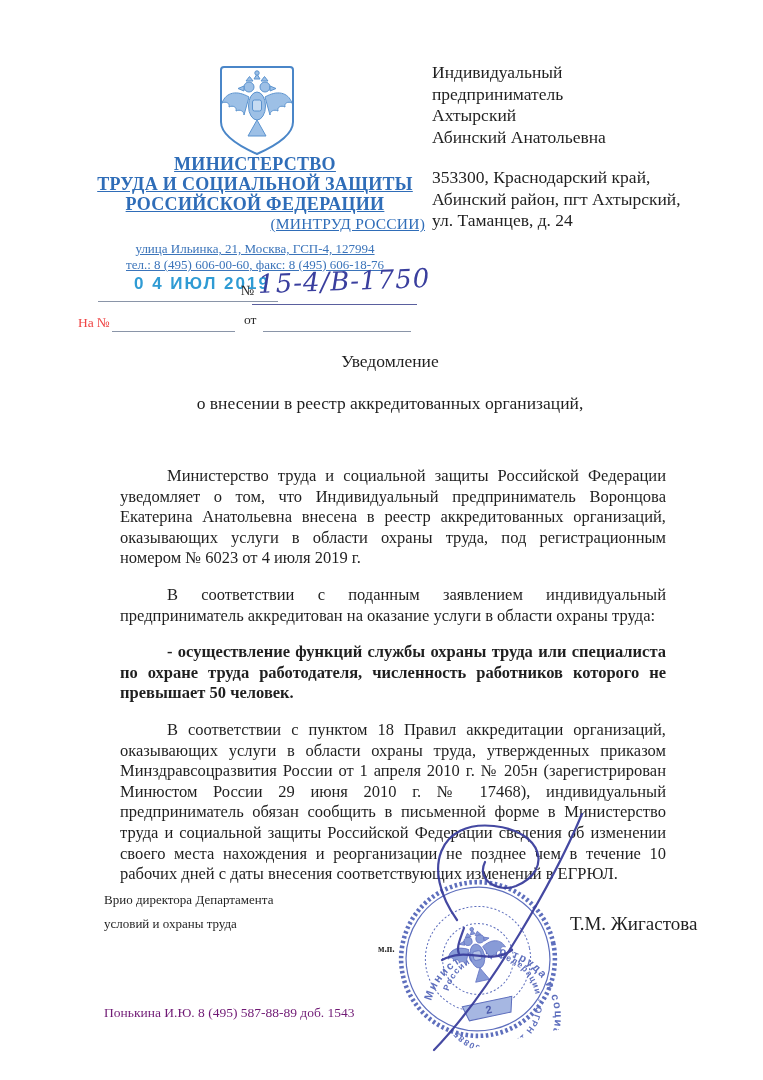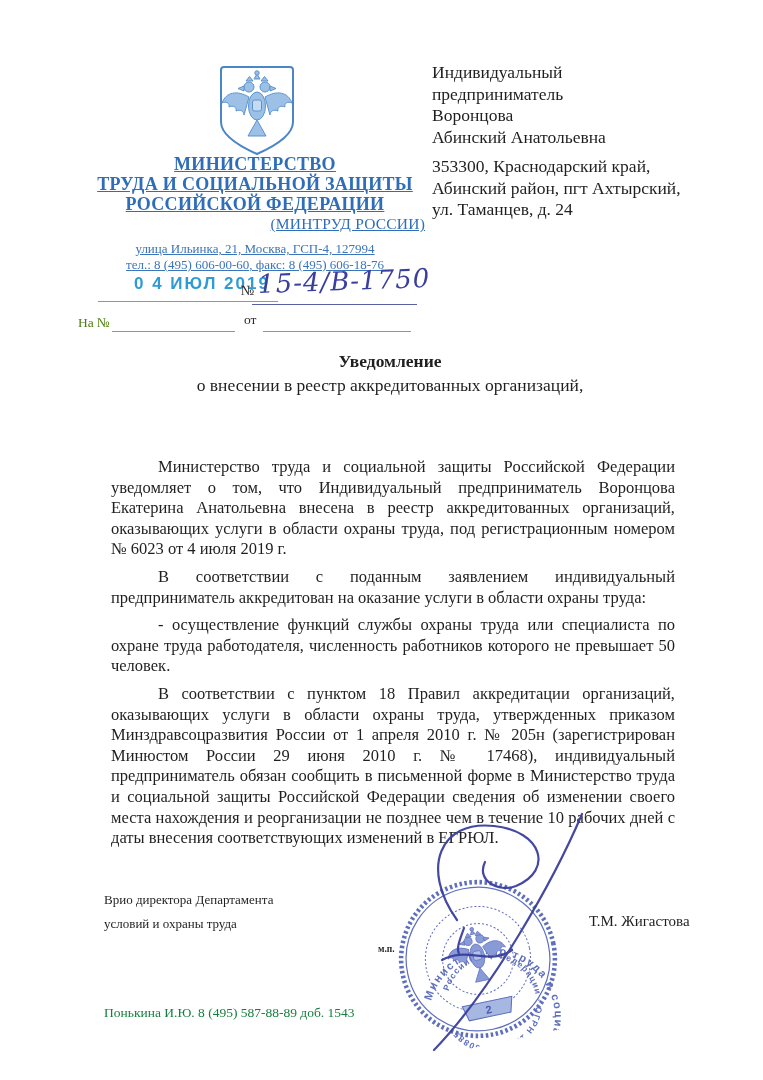--- a/index.html
+++ b/index.html
@@ -17,47 +17,47 @@
   .lh-address{left:85px;top:241px;width:340px;text-align:center;color:#3b74ba;font-size:13px;line-height:16px;text-decoration:underline;}
 
   .date-stamp{left:134px;top:274px;font-family:"Liberation Sans",sans-serif;
     font-weight:bold;font-size:17px;color:#2f9bd4;letter-spacing:2px;white-space:nowrap;}
   .num-sign{left:241px;top:283px;font-size:14px;color:#2a2a2a;}
   .doc-number{left:258px;top:266px;font-family:"DejaVu Serif",serif;font-style:italic;
     font-size:26px;color:#3a3f9e;letter-spacing:1px;transform:rotate(-2deg);white-space:nowrap;}
   .uline{height:0;border-bottom:1.5px solid #8a95a8;}
   .ul1{left:98px;top:301px;width:180px;}
   .ul2{left:252px;top:304px;width:165px;border-bottom-color:#5a5f9e;}
-  .ref-label{left:78px;top:315px;font-size:13.5px;color:#4d7c0f;}
+  .ref-label{left:78px;top:315px;font-size:13.5px;color:#ef4444;}
   .ul3{left:112px;top:331px;width:123px;}
   .ref-from{left:244px;top:312px;font-size:13.5px;color:#2a2a2a;}
   .ul4{left:263px;top:331px;width:148px;}
 
   
   .recipient{left:432px;top:62px;width:312px;font-size:17.5px;line-height:21.5px;}
-  .recipient .addr{margin-top:8px;}
+  .recipient .addr{margin-top:19px;}
 
   
   .doc-title{left:120px;top:350px;width:540px;text-align:center;font-size:17.5px;line-height:22px;}
-  .doc-title .head{font-weight:bold;margin-bottom:2px;}
+  .doc-title .head{font-weight:normal;margin-bottom:20px;}
 
   
   .body-text{left:104px;top:450px;width:578px;font-size:16.5px;line-height:20.6px;text-align:justify;}
-  .body-text p{margin:7px;text-indent:47px;}
-  .body-text p.bold{font-weight:normal;}
+  .body-text p{margin:16px;text-indent:47px;}
+  .body-text p.bold{font-weight:bold;}
 
   
   .sig-position{left:104px;top:888px;width:280px;font-size:13px;line-height:24px;}
-  .sig-name{left:589px;top:913px;font-size:15px;white-space:nowrap;}
+  .sig-name{left:570px;top:913px;font-size:19px;white-space:nowrap;}
   .mp-mark{left:378px;top:944px;font-size:9.5px;font-weight:bold;color:#2a2a2a;}
   .stamp-wrap{left:392px;top:873px;width:172px;height:172px;transform:rotate(-12deg);opacity:.92;}
   .sign-wrap{left:412px;top:808px;width:190px;height:250px;}
 
   
-  .footer-contact{left:104px;top:1005px;font-size:13.5px;color:#15803d;}
+  .footer-contact{left:104px;top:1005px;font-size:13.5px;color:#701a75;}
 
   .arms-wrap{left:213px;top:64px;width:88px;height:94px;}
 </style>
 </head>
 <body>
 
 <div class="page">
 
   <div class="abs arms-wrap">
     <svg width="88" height="94" viewBox="0 0 88 94">
@@ -99,21 +99,21 @@
   <div class="abs uline ul2"></div>
 
   <div class="abs ref-label">На №</div>
   <div class="abs uline ul3"></div>
   <div class="abs ref-from">от</div>
   <div class="abs uline ul4"></div>
 
   <div class="abs recipient">
     <div>Индивидуальный</div>
     <div>предприниматель</div>
-    <div>Воронцова</div>
+    <div>Ахтырский</div>
     <div>Абинский Анатольевна</div>
     <div class="addr">
       <div>353300, Краснодарский край,</div>
       <div>Абинский район, пгт Ахтырский,</div>
       <div>ул. Таманцев, д. 24</div>
     </div>
   </div>
 
   <div class="abs doc-title">
     <div class="head">Уведомление</div>

